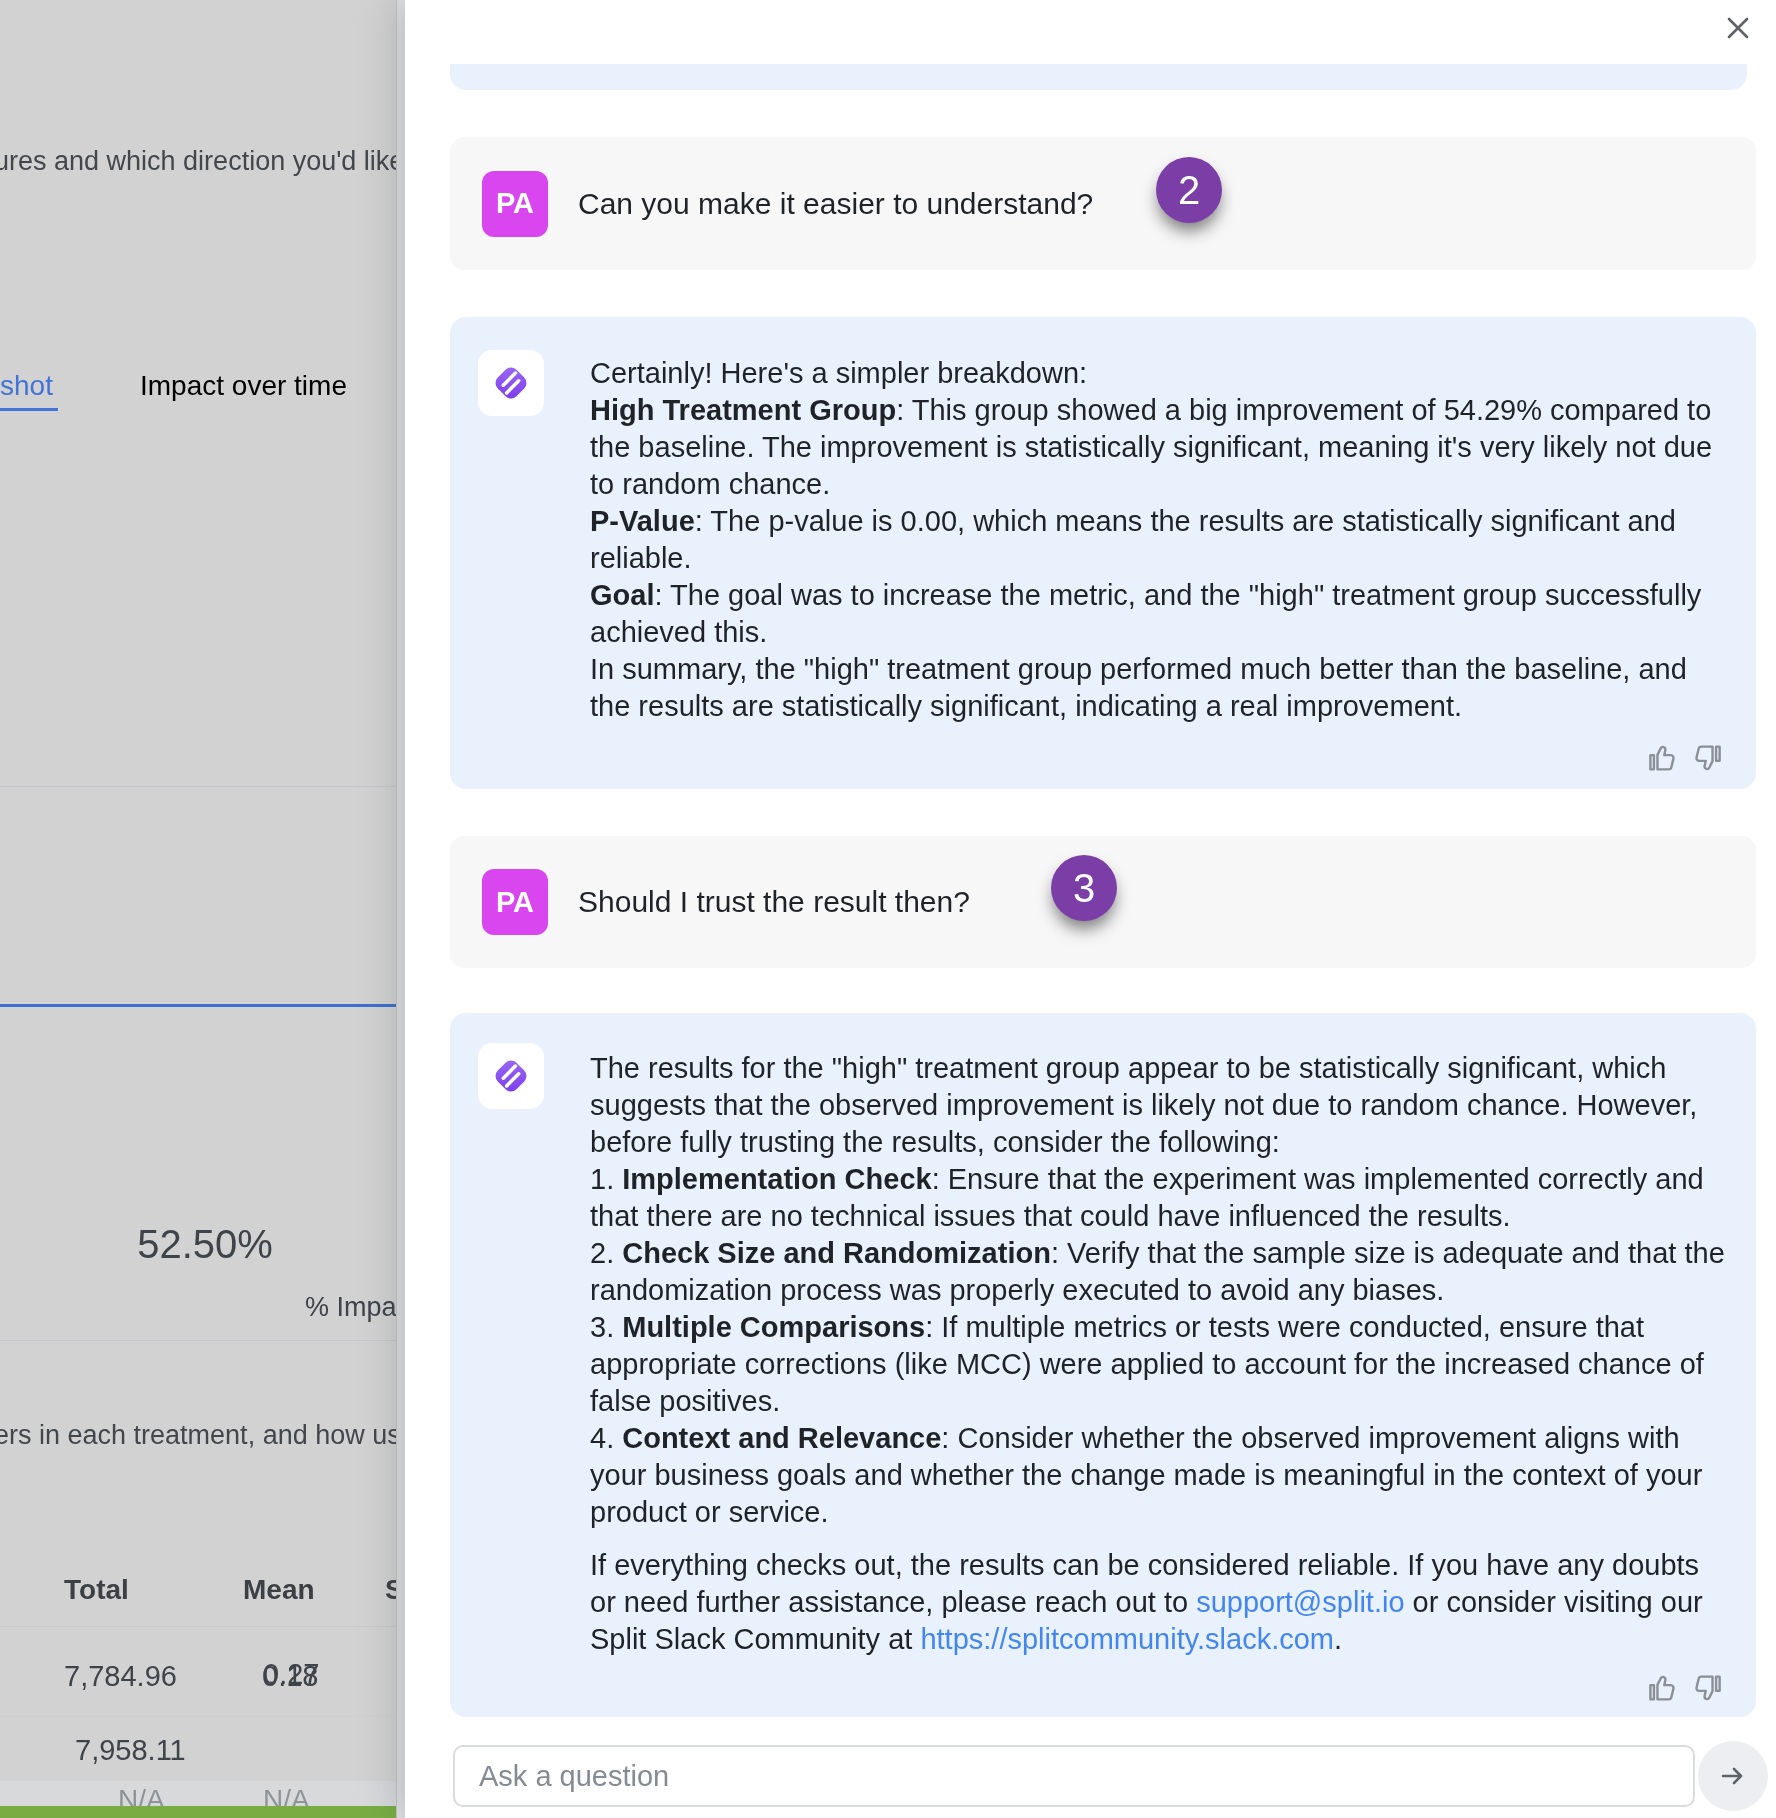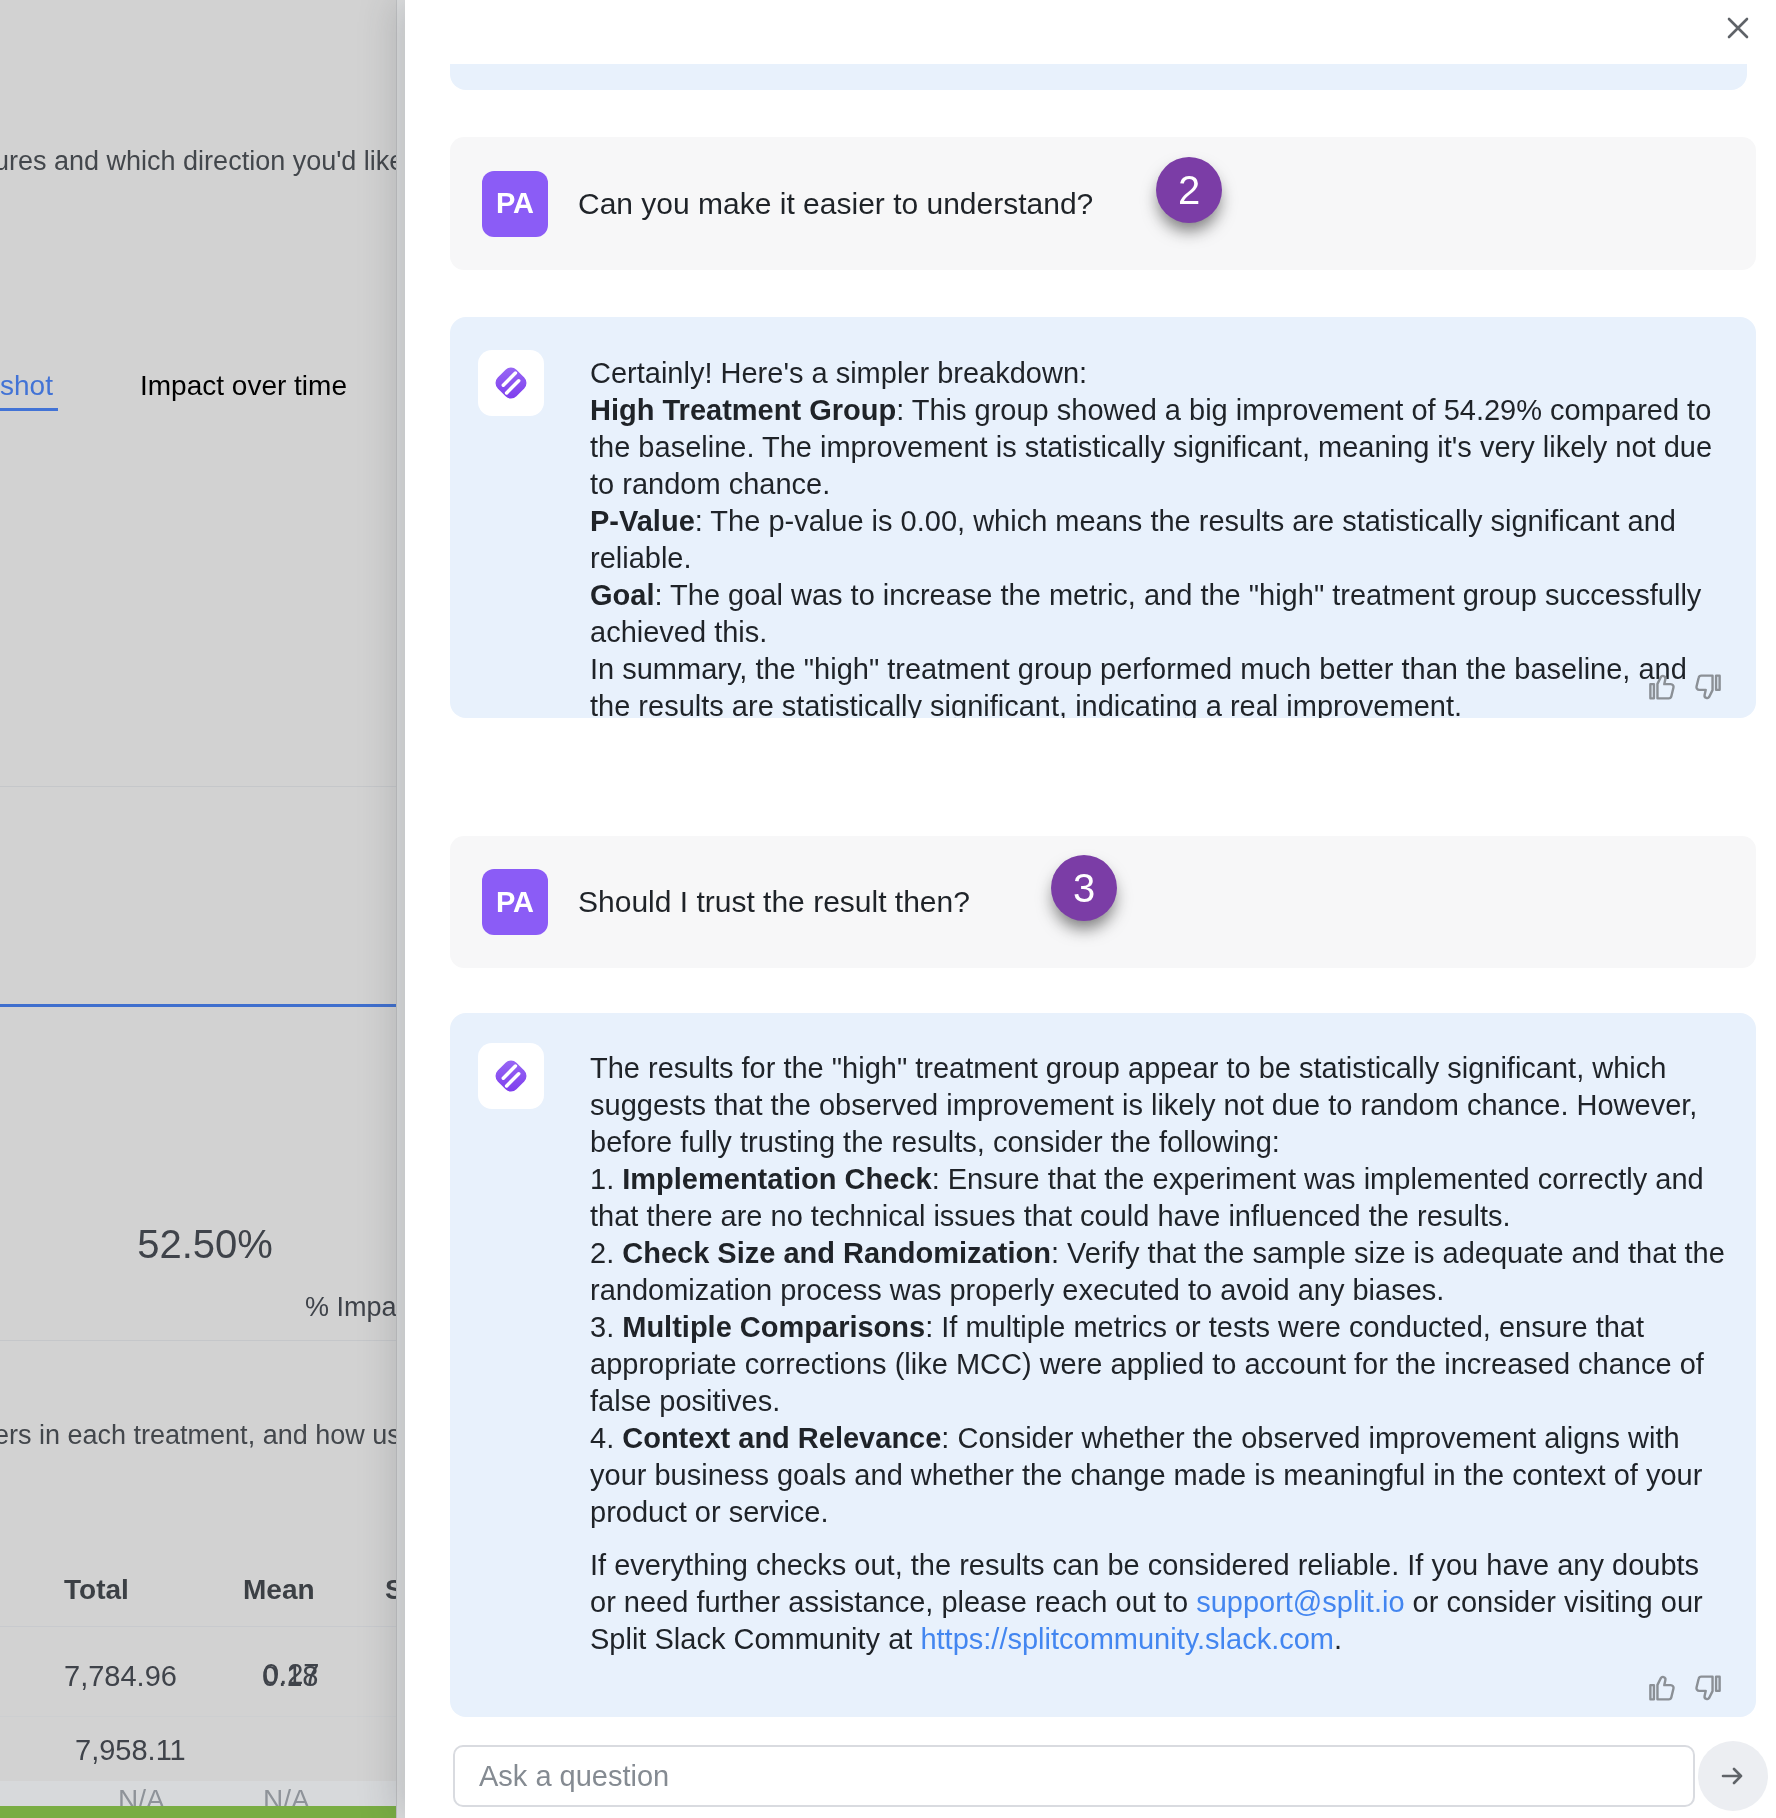--- a/index.html
+++ b/index.html
@@ -31,25 +31,25 @@
   .panel-header{position:absolute;left:0;top:0;width:1371px;height:64px;background:#ffffff;z-index:5;}
   .close-btn{position:absolute;right:12px;top:2px;width:52px;height:52px;border:none;background:none;
              display:flex;align-items:center;justify-content:center;color:#5f6368;cursor:pointer;z-index:6;padding:0;}
 
   .partial-bubble{position:absolute;left:45px;top:-62px;width:1297px;height:152px;background:#e8f1fc;border-radius:16px;z-index:1;}
 
   .bubble{position:absolute;left:45px;width:1306px;box-sizing:border-box;overflow:hidden;}
   .bubble.asst{background:#e8f1fc;border-radius:16px;}
   .bubble.user{background:#f7f7f8;border-radius:14px;display:flex;align-items:center;padding-left:32px;}
   .b-u1{top:137px;height:133px;}
-  .b-a1{top:317px;height:401px;}
+  .b-a1{top:317px;height:472px;}
   .b-u2{top:836px;height:132px;}
   .b-a2{top:1013px;height:704px;}
 
-  .avatar-user{width:66px;height:66px;border-radius:12px;background:#8b5cf6;color:#fff;
+  .avatar-user{width:66px;height:66px;border-radius:12px;background:#d946ef;color:#fff;
                font-weight:bold;font-size:29px;display:flex;align-items:center;justify-content:center;flex:0 0 auto;}
   .user-text{margin-left:30px;font-size:30px;color:#1f2328;}
   .step-badge{position:absolute;width:66px;height:66px;border-radius:50%;background:#7b3da6;color:#fff;
               font-size:40px;display:flex;align-items:center;justify-content:center;
               box-shadow:0 10px 16px -2px rgba(30,30,30,.55);}
   .badge-2{left:706px;top:20px;}
   .badge-3{left:601px;top:19px;}
 
   .avatar-bot{position:absolute;left:28px;top:33px;width:66px;height:66px;border-radius:14px;background:#ffffff;
               display:flex;align-items:center;justify-content:center;}

